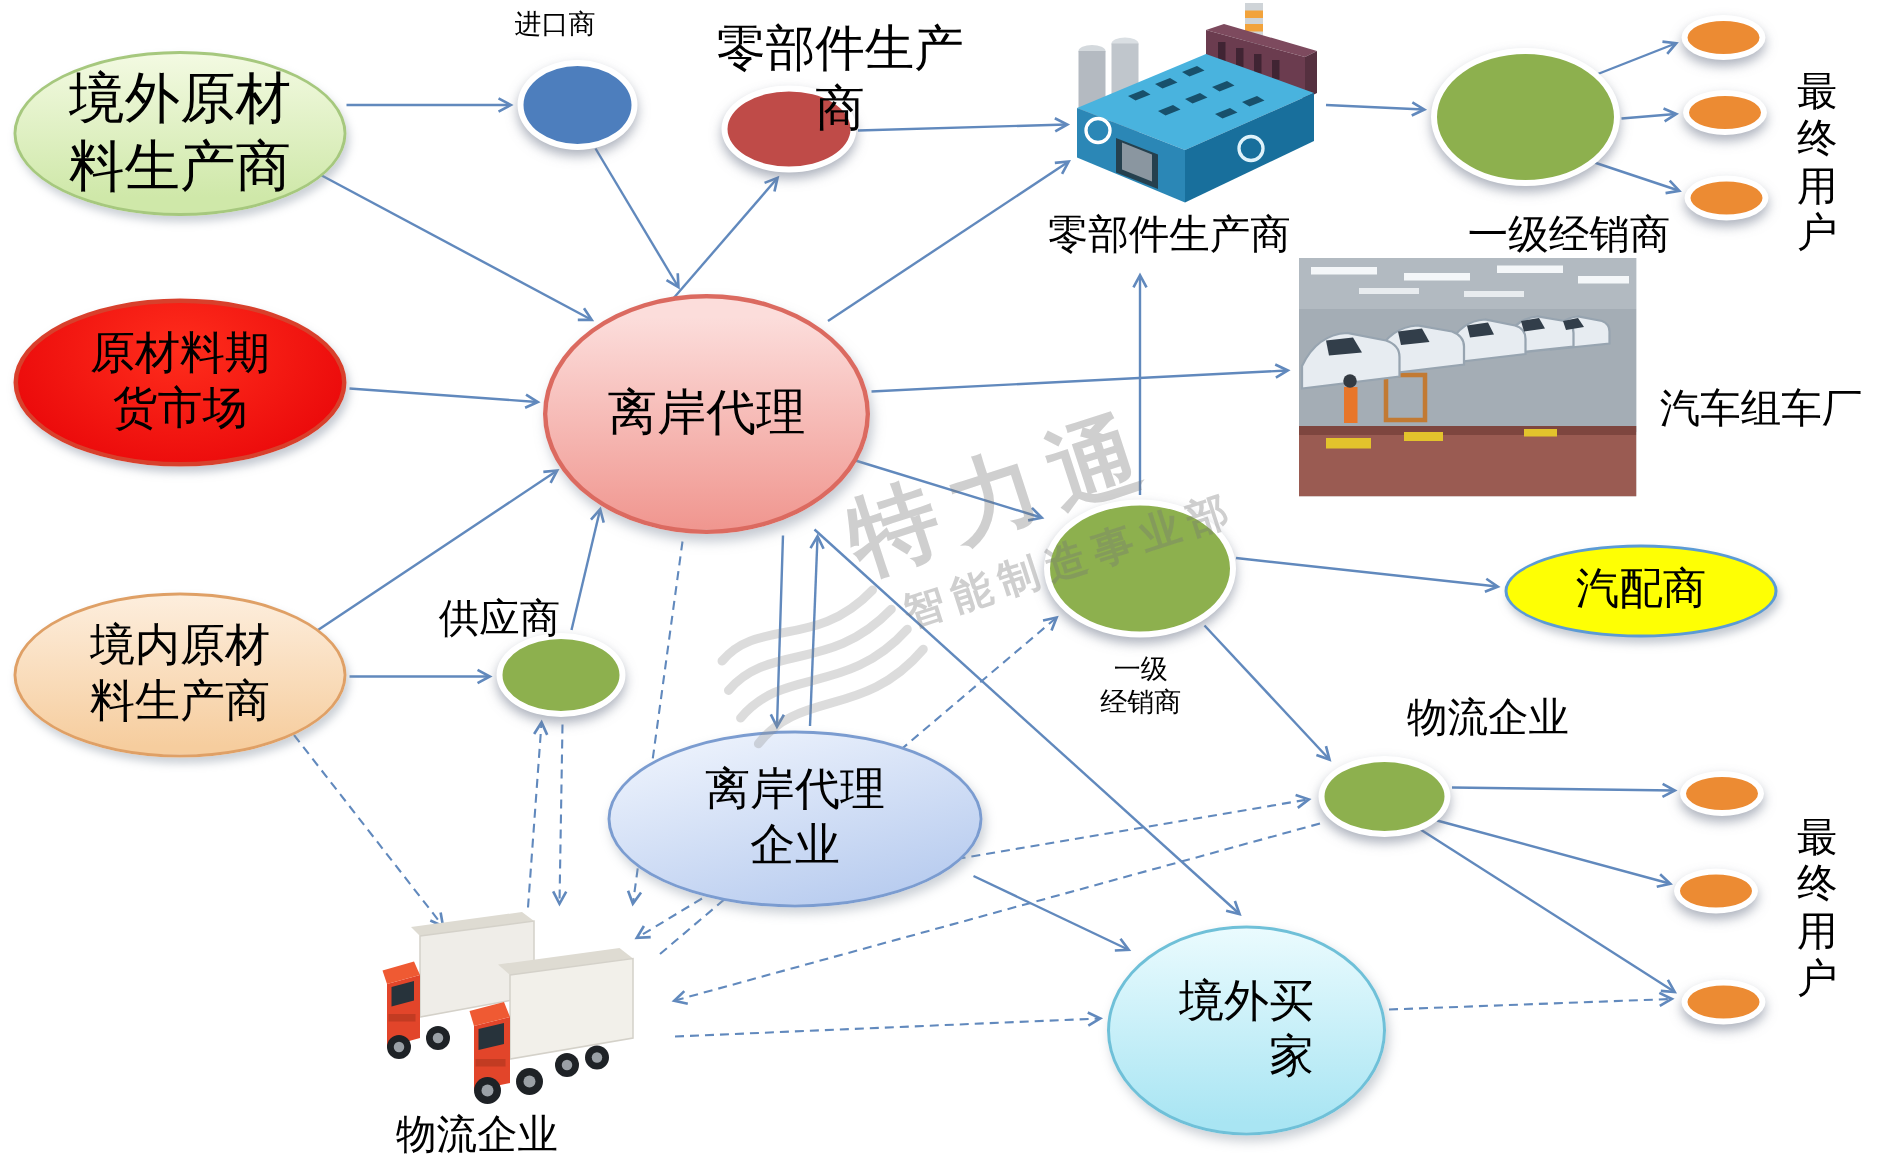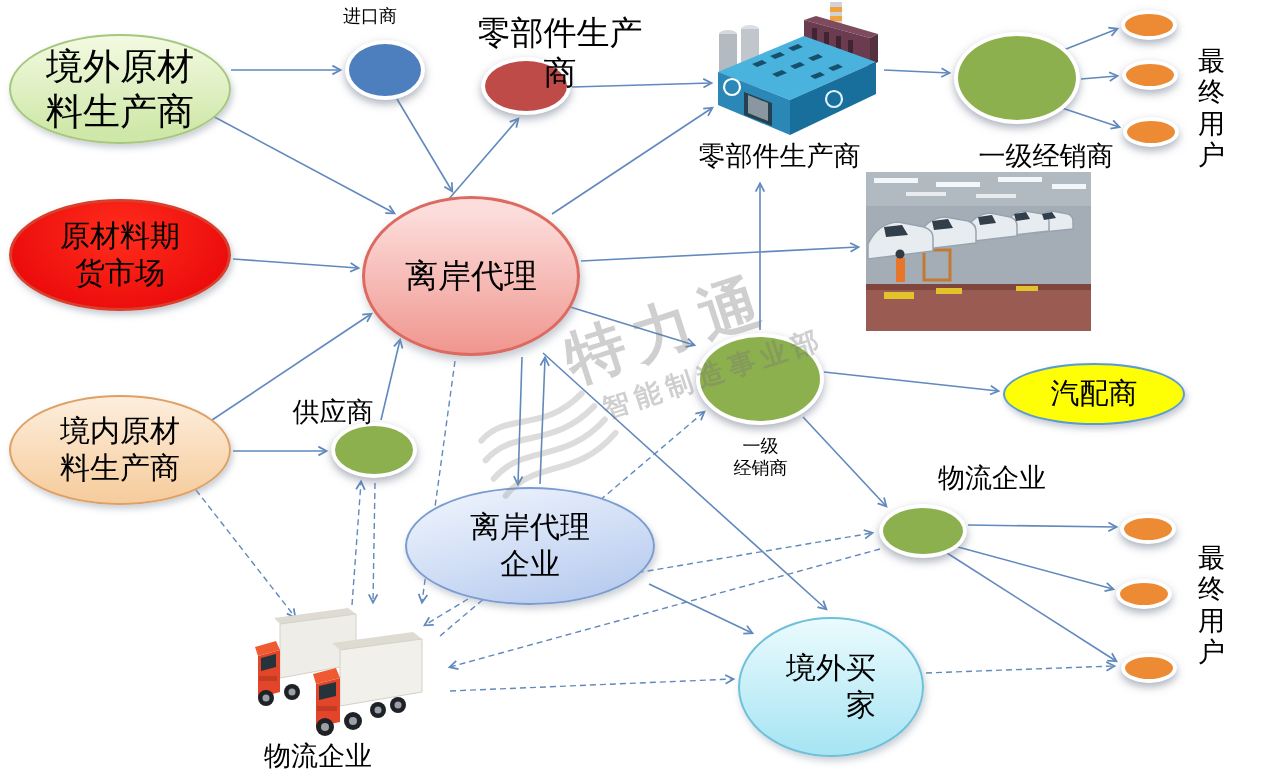--- a/index.html
+++ b/index.html
@@ -225,19 +225,20 @@
     <div class="node buyercyan" style="left: 738px; top: 617px; width: 186px; height: 140px; font-size: 30px; text-align: right;">境外买
 家</div>
     <div class="node ring orange" style="left: 1120px; top: 514px; width: 56px; height: 30px; font-size: 14px;"></div>
     <div class="node ring orange" style="left: 1116px; top: 579px; width: 56px; height: 30px; font-size: 14px;"></div>
     <div class="node ring orange" style="left: 1121px; top: 653px; width: 56px; height: 30px; font-size: 14px;"></div>
     <div class="lbl center" style="left: 320px; top: 6px; width: 100px; font-size: 18px; white-space: normal;">进口商</div>
     <div class="lbl center" style="left: 470px; top: 14px; width: 180px; font-size: 33px; white-space: normal;">零部件生产商</div>
     <div class="lbl center" style="left: 672px; top: 140px; width: 215px; font-size: 27px; white-space: normal;">零部件生产商</div>
     <div class="lbl center" style="left: 966px; top: 140px; width: 160px; font-size: 27px; white-space: normal;">一级经销商</div>
     <div class="lbl vertical" style="left: 1198px; top: 46px; width: 30px; font-size: 27px; white-space: normal;">最终用户</div>
+    <div class="lbl center" style="left: 1098px; top: 256px; width: 152px; font-size: 27px; white-space: normal;">汽车组车厂</div>
     <div class="lbl center" style="left: 284px; top: 396px; width: 98px; font-size: 27px; white-space: normal;">供应商</div>
     <div class="lbl center" style="left: 698px; top: 436px; width: 125px; font-size: 18px; white-space: pre-line;">一级
 经销商</div>
     <div class="lbl center" style="left: 916px; top: 462px; width: 152px; font-size: 27px; white-space: normal;">物流企业</div>
     <div class="lbl center" style="left: 252px; top: 740px; width: 132px; font-size: 27px; white-space: normal;">物流企业</div>
     <div class="lbl vertical" style="left: 1198px; top: 543px; width: 30px; font-size: 27px; white-space: normal;">最终用户</div>
   </div>
 
 </body></html>

